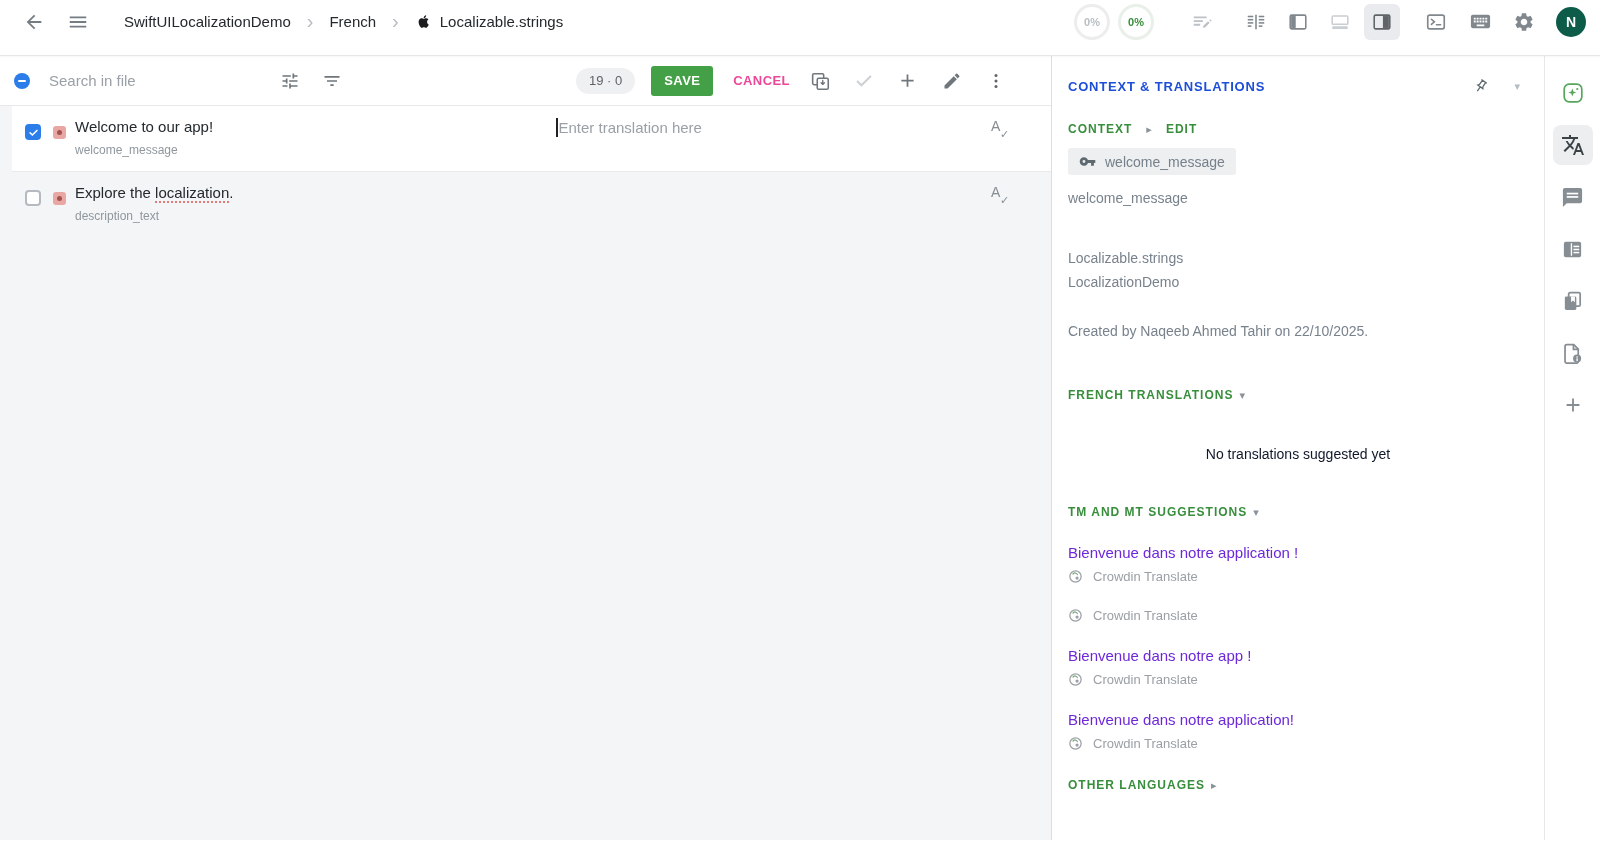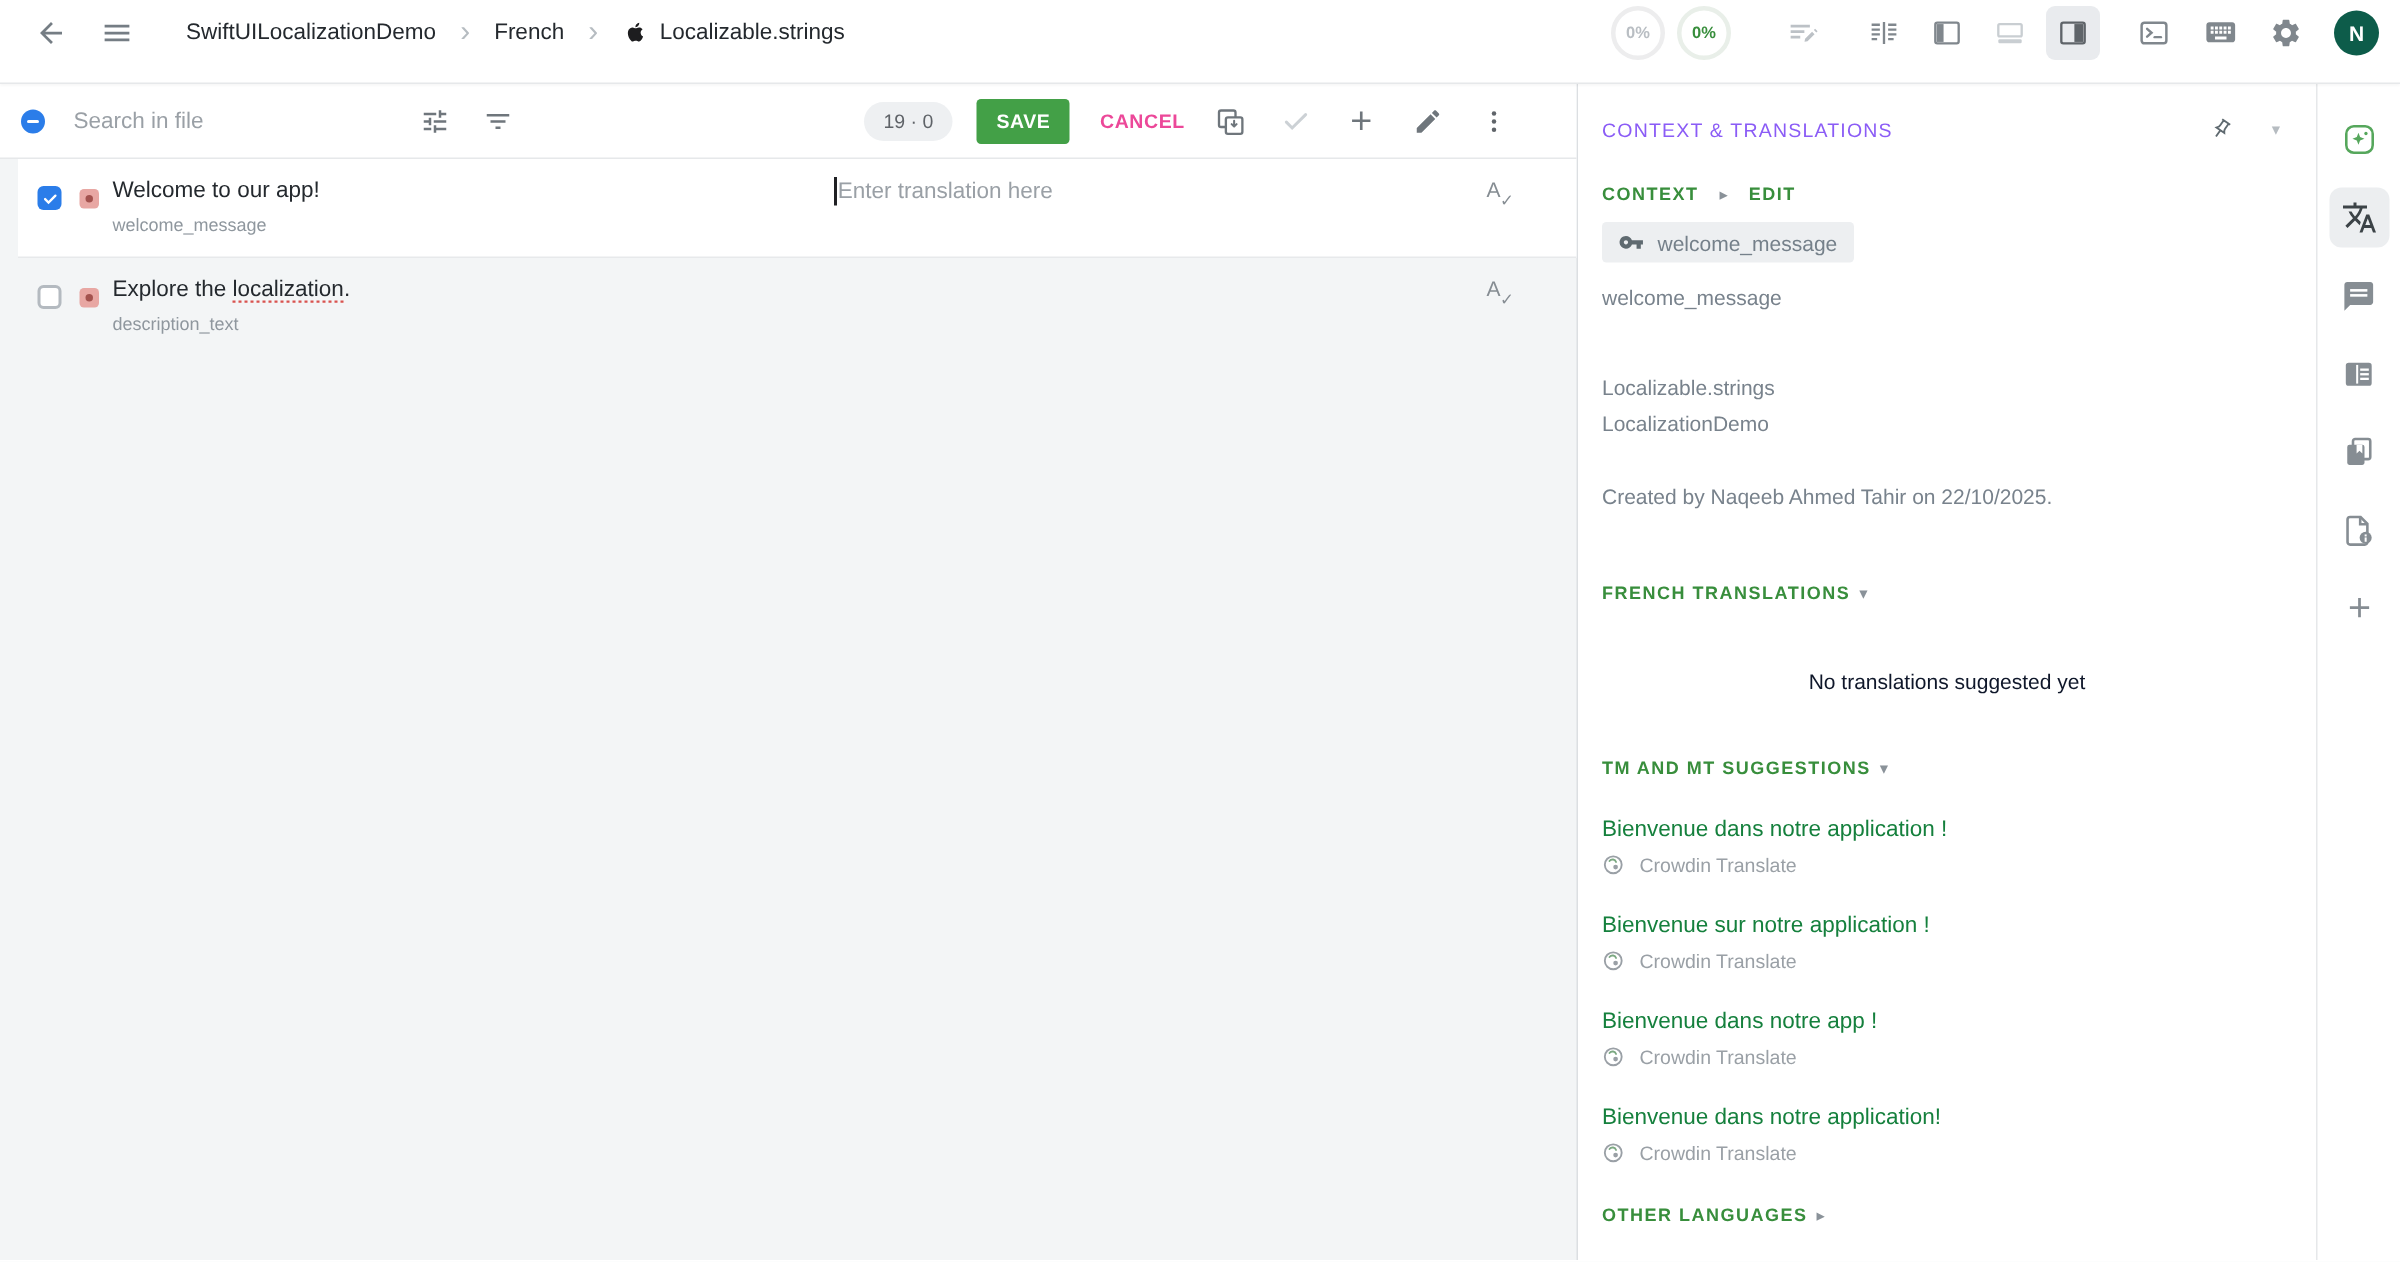--- a/index.html
+++ b/index.html
@@ -77,34 +77,34 @@
   .trans-ph { font-size:15px; color:#9aa0a6; }
   .spell-icon { position:absolute; right:40px; top:13px; width:20px; height:20px; cursor:pointer;
     color:#868d93; font-size:14px; line-height:14px; }
   .spell-icon .a { font-weight:400; }
   .spell-icon .v { position:absolute; left:9px; top:8px; font-size:11px; }
 
   
   .panel { width:492px; flex:none; background:#fff; padding:0 16px 0 16px; position:relative;
     overflow:hidden; }
   .panel-title-row { margin-top:21px; display:flex; align-items:center; }
-  .panel-title { font-size:13px; font-weight:400; letter-spacing:.8px; color:#8b5cf6; }
+  .panel-title { font-size:13px; font-weight:700; letter-spacing:.8px; color:#1d4ed8; }
   .panel-title-icons { margin-left:auto; display:flex; align-items:center; gap:18px; padding-right:8px; }
   .ctx-row { margin-top:26px; display:flex; align-items:center; gap:14px; }
   .green-label { font-size:12px; font-weight:700; letter-spacing:1px; color:#388e3c; cursor:pointer; }
   .caret-r { color:#8a9299; font-size:11px; }
   .caret-d { color:#8a9299; font-size:11px; margin-left:6px; }
   .key-chip { margin-top:12px; display:inline-flex; align-items:center; gap:9px; background:#edeff1;
     border-radius:3px; padding:5px 11px; cursor:pointer; }
   .key-chip span { font-size:14px; color:#75808a; }
   .gray-line { font-size:14px; color:#78828c; line-height:24px; }
   .sec-head { margin-top:0; display:flex; align-items:center; }
   .empty-msg { text-align:center; font-size:14px; color:#0f172a; }
   .sugg { margin-top:24px; cursor:pointer; }
-  .sugg-text { font-size:15px; color:#15803d; }
+  .sugg-text { font-size:15px; color:#6d28d9; }
   .sugg-src { margin-top:8px; display:flex; align-items:center; gap:10px; }
   .sugg-src span { font-size:13px; color:#9aa0a6; }
 
   
   .strip { width:56px; flex:none; background:#fff; border-left:1px solid #e6e8ea;
     display:flex; flex-direction:column; align-items:center; padding-top:17px; }
   .strip-btn { width:40px; height:40px; border-radius:8px; display:flex; align-items:center;
     justify-content:center; margin-bottom:12px; cursor:pointer; }
   .strip-btn.active { background:#eceef0; }
 </style>
@@ -340,21 +340,20 @@
       <div class="sugg-src">
         <svg width="15" height="15" viewBox="0 0 24 24">
             <circle cx="12" cy="12" r="9" fill="none" stroke="#9aa0a6" stroke-width="2"></circle>
             <path d="M8 8c2-2.5 6-2 7 1" fill="none" stroke="#7ca982" stroke-width="2" stroke-linecap="round"></path>
             <circle cx="14.5" cy="14.5" r="2.5" fill="#9aa0a6"></circle>
           </svg>
         <span>Crowdin Translate</span>
       </div>
     </div>
     <div class="sugg">
-      <div class="sugg-text">Bienvenue sur notre application !</div>
       <div class="sugg-src">
         <svg width="15" height="15" viewBox="0 0 24 24">
             <circle cx="12" cy="12" r="9" fill="none" stroke="#9aa0a6" stroke-width="2"></circle>
             <path d="M8 8c2-2.5 6-2 7 1" fill="none" stroke="#7ca982" stroke-width="2" stroke-linecap="round"></path>
             <circle cx="14.5" cy="14.5" r="2.5" fill="#9aa0a6"></circle>
           </svg>
         <span>Crowdin Translate</span>
       </div>
     </div>
     <div class="sugg">

